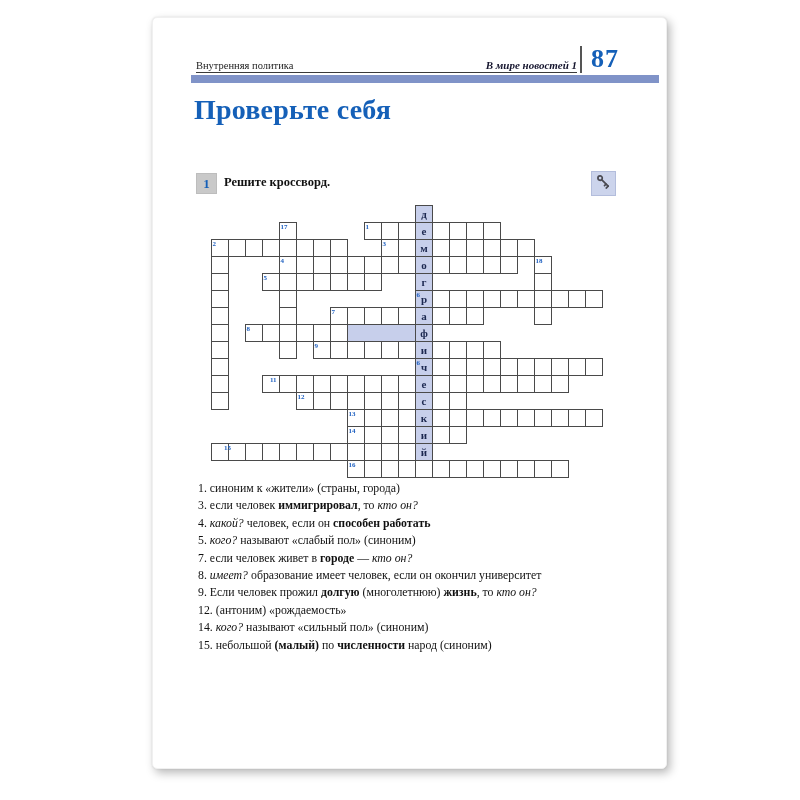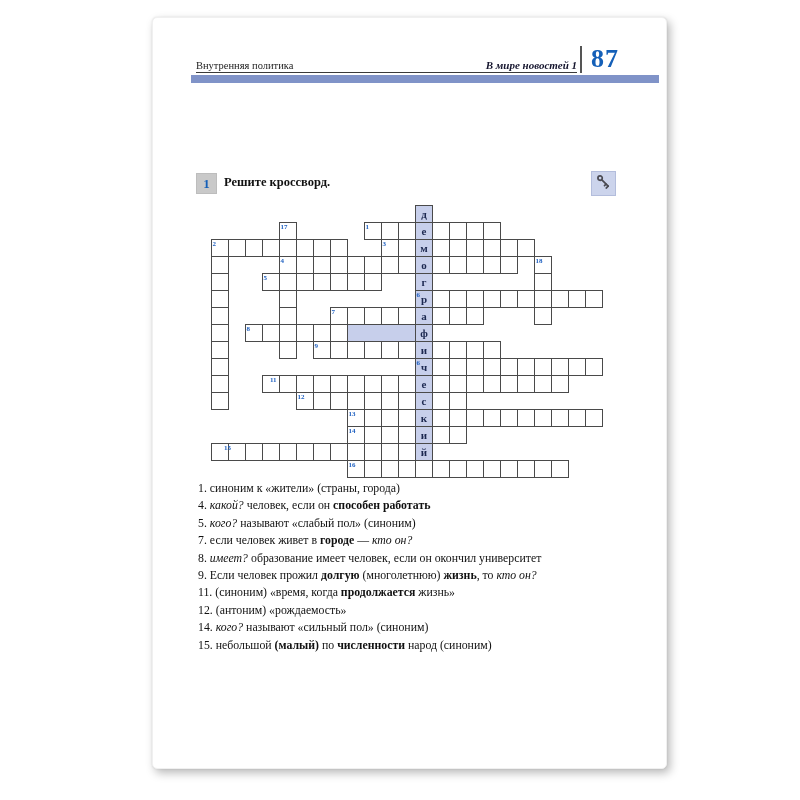--- a/index.html
+++ b/index.html
@@ -77,20 +77,21 @@
 <div class="page">
 
   <div class="hdr">
     <span class="hdr-left">Внутренняя политика</span>
     <span class="hdr-right">В мире новостей 1</span>
   </div>
   <div class="hdr-sep"></div>
   <div class="pagenum">87</div>
   <div class="bluebar"></div>
 
+  <div class="title">Проверьте себя</div>
 
   <div class="ex-badge">1</div>
   <div class="ex-label">Решите кроссворд.</div>
   <div class="keybox">
     <span>
       <svg width="17" height="17" viewBox="0 0 24 24" fill="none" stroke="#4a4a52" stroke-width="2.4" stroke-linecap="round">
         <circle cx="7.2" cy="7.2" r="3.1"></circle>
         <line x1="9.7" y1="9.7" x2="18.6" y2="18.6"></line>
         <line x1="18.6" y1="18.6" x2="15.8" y2="21.2"></line>
         <line x1="15.6" y1="15.6" x2="13.4" y2="17.8"></line>
@@ -323,25 +324,25 @@
       <div class="lbl" style="left: 137.5px; top: 222px;">14</div>
       <div class="lbl" style="left: 13px; top: 239px;">15</div>
       <div class="lbl" style="left: 137.5px; top: 256px;">16</div>
       <div class="lbl" style="left: 69.5px; top: 18px;">17</div>
       <div class="lbl" style="left: 324.5px; top: 52px;">18</div>
     </div>
 
   <div class="clues">
     <div id="clueItems">
         <div class="clue"><span class="num">1.</span><span>синоним к «жители» (страны, города)</span></div>
+        <div class="clue"><span class="num">3.</span><span>если человек </span><span class="b">иммигрировал</span><span>, то </span><span class="i">кто он?</span></div>
         <div class="clue"><span class="num">4.</span><span class="i">какой?</span><span> человек, если он </span><span class="b">способен работать</span></div>
         <div class="clue"><span class="num">5.</span><span class="i">кого?</span><span> называют «слабый пол» (синоним)</span></div>
         <div class="clue"><span class="num">7.</span><span>если человек живет в </span><span class="b">городе</span><span> — </span><span class="i">кто он?</span></div>
         <div class="clue"><span class="num">8.</span><span class="i">имеет?</span><span> образование имеет человек, если он окончил университет</span></div>
         <div class="clue"><span class="num">9.</span><span>Если человек прожил </span><span class="b">долгую</span><span> (многолетнюю) </span><span class="b">жизнь</span><span>, то </span><span class="i">кто он?</span></div>
-        <div class="clue"><span class="num">11.</span><span>(синоним) «время, когда </span><span class="b">продолжается</span><span> жизнь»</span></div>
         <div class="clue"><span class="num">12.</span><span>(антоним) «рождаемость»</span></div>
         <div class="clue"><span class="num">14.</span><span class="i">кого?</span><span> называют «сильный пол» (синоним)</span></div>
         <div class="clue"><span class="num">15.</span><span>небольшой </span><span class="b">(малый)</span><span> по </span><span class="b">численности</span><span> народ (синоним)</span></div>
       </div>
   </div>
 
 </div>
 
 </body></html>

